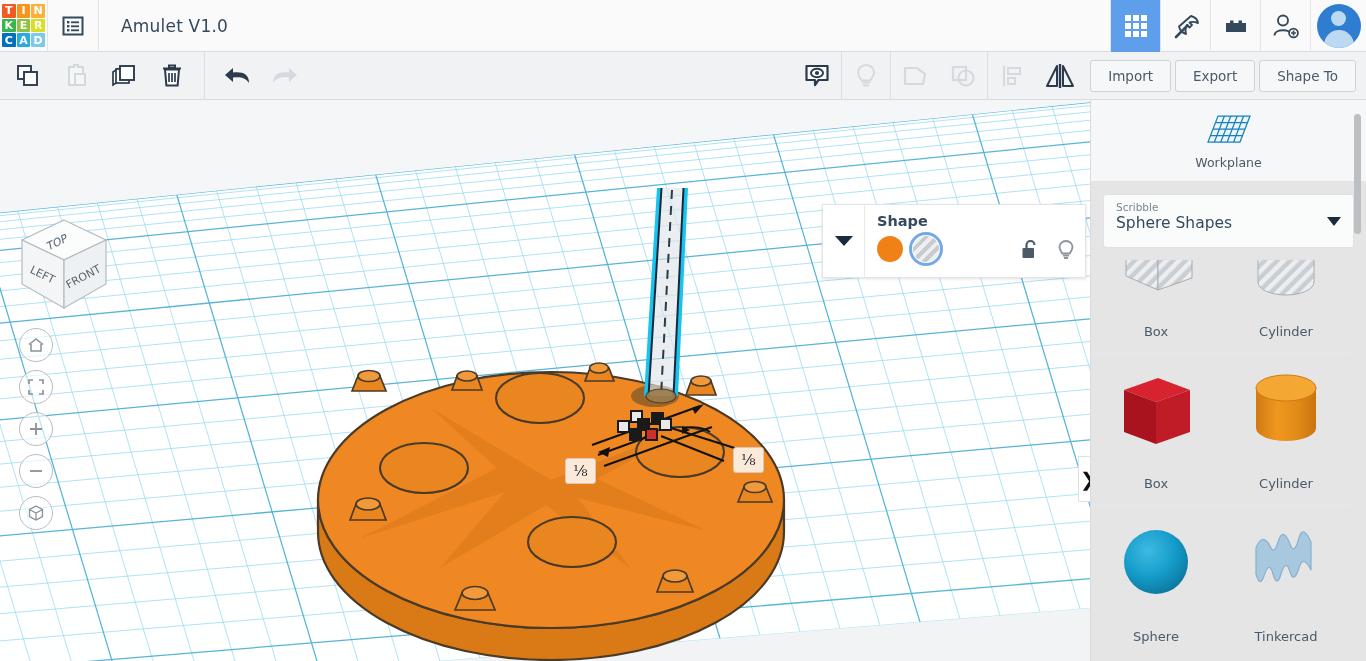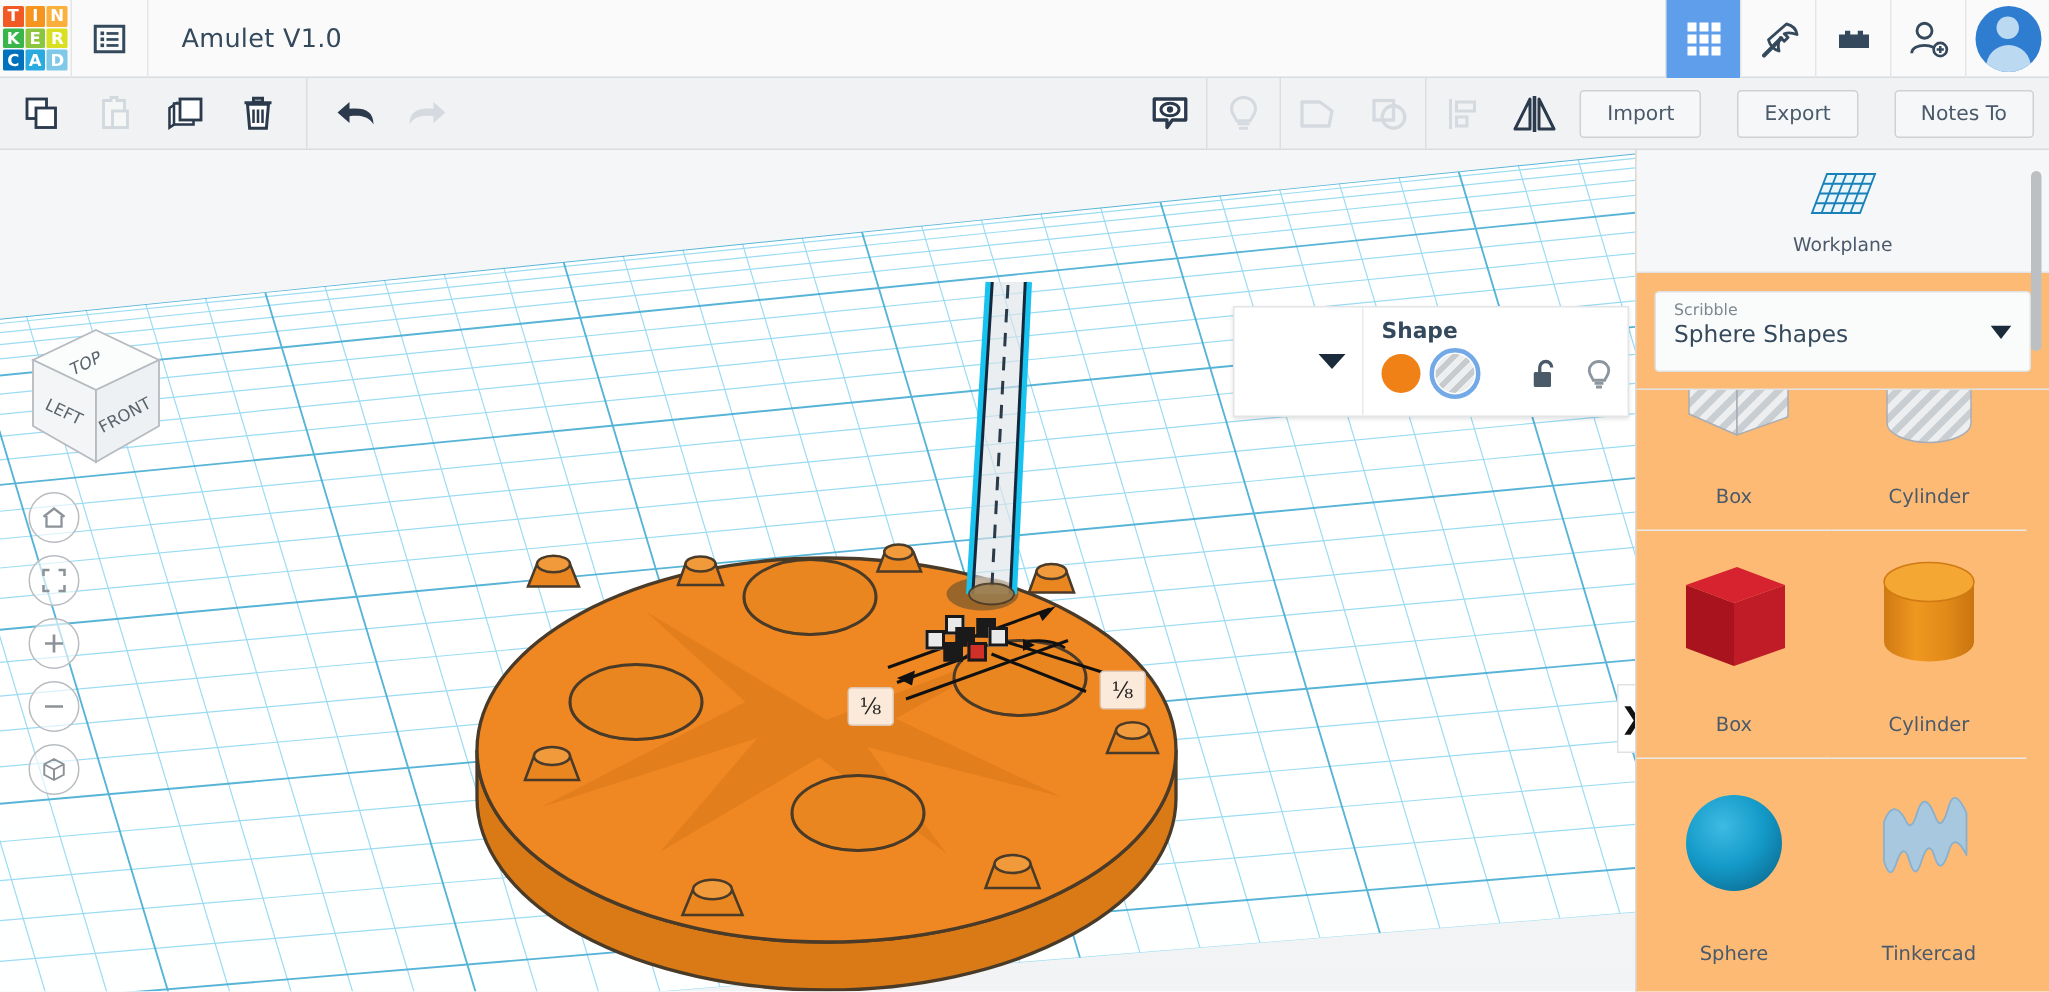--- a/index.html
+++ b/index.html
@@ -31,41 +31,41 @@
   #avatar:after{ content:""; position:absolute; left:50%; top:26px; width:30px; height:24px;
     margin-left:-15px; border-radius:15px 15px 0 0; background:#bcd9f2; }
 
   
   #toolbar{ position:absolute; left:0; top:52px; width:1366px; height:48px;
     background:#f1f2f3; border-bottom:1px solid #d9dbdd; display:flex; align-items:center; }
   .tb-btn{ width:48px; height:47px; display:flex; align-items:center; justify-content:center;
     cursor:pointer; }
   .tb-btn.disabled{ opacity:.32; cursor:default; }
   .tb-sep{ width:1px; height:47px; background:#dcdee0; }
-  #tb-right{ margin-left:auto; display:flex; align-items:center; padding-right:10px; gap:24px;}
+  #tb-right{ margin-left:auto; display:flex; align-items:center; padding-right:10px; gap:4px;}
   .tb-text-btn{ height:32px; padding:0 17px; background:#f6f7f8; border:1px solid #cfd2d5;
     border-radius:3px; font-size:13.5px; color:#4a5a6a; display:flex; align-items:center;
     cursor:pointer; font-family:"DejaVu Sans",sans-serif; }
 
   
   #canvas{ position:absolute; left:0; top:100px; width:1090px; height:561px;
     background:#f7f8f8; overflow:hidden; }
   #gridsvg{ position:absolute; left:0; top:0; }
 
   
   #viewcube{ position:absolute; left:14px; top:112px; width:100px; height:108px; }
   #navcol{ position:absolute; left:19px; top:228px; width:34px; }
   .navbtn{ width:34px; height:34px; border-radius:50%; border:1px solid #b9bdc1;
     background:rgba(255,255,255,.62); display:flex; align-items:center; justify-content:center;
     margin-bottom:8px; cursor:pointer; }
 
   
   #shapepanel{ position:absolute; left:822px; top:104px; width:264px; height:74px;
     background:#fff; border:1px solid #e2e4e6; box-shadow:0 1px 3px rgba(0,0,0,.12);
-    display:flex; align-items:flex-start;padding-left:44px; }
+    display:flex; align-items:flex-start; }
   #sp-collapse{ width:42px; height:72px; display:flex; align-items:center; justify-content:center;
     border-right:1px solid #e8eaec; cursor:pointer; }
   #sp-body{ flex:1; padding:8px 12px 0 12px; position:relative; }
   #sp-title{ font-size:14.5px; color:#35495d; font-weight:bold; }
   #sp-swatches{ display:flex; gap:10px; margin-top:7px; align-items:center; }
   .swatch{ width:26px; height:26px; border-radius:50%; cursor:pointer; }
   .swatch.sel{ outline:3px solid #74a9e8; outline-offset:1px; }
   #sp-icons{ position:absolute; right:10px; top:34px; display:flex; gap:16px; }
 
   
@@ -75,21 +75,21 @@
   .handle{ position:absolute; width:13px; height:13px; border:2px solid #1a1a1a; }
   .handle.w{ background:#e9e9e9; }
   .handle.b{ background:#1a1a1a; }
   .handle.r{ background:#d03028; }
   #panel-chevron{ position:absolute; left:1078px; top:356px; width:20px; height:46px;
     background:#fff; border:1px solid #dfe1e3; display:flex; align-items:center;
     justify-content:center; font-size:19px; color:#111; cursor:pointer; }
 
   
   #sidebar{ position:absolute; left:1090px; top:100px; width:276px; height:561px;
-    background:#fdba74; border-left:1px solid #d9dbdd; }
+    background:#e5e5e5; border-left:1px solid #d9dbdd; }
   #sb-tools{ height:82px; display:flex; background:#f6f7f8;
     border-bottom:1px solid #e1e3e5; }
   .sbtool{ flex:1; display:flex; flex-direction:column; align-items:center;
     justify-content:center; gap:5px; cursor:pointer; }
   .sbtool span{ font-size:12.5px; color:#4a5a6a; }
   #sb-drop{ margin:12px 12px 0 12px; height:54px; background:#fafbfb;
     border:1px solid #dfe1e3; border-radius:3px; padding:6px 12px; position:relative;
     cursor:pointer; }
   #sb-drop-sub{ font-size:10.5px; color:#7c8790; }
   #sb-drop-main{ font-size:15.5px; color:#35495d; margin-top:1px; }
@@ -254,21 +254,21 @@
     <svg width="32" height="28" viewBox="0 0 32 28">
       <path d="M13 4 L13 24 L3 24 Z" fill="none" stroke="#2b3b4d" stroke-width="2" stroke-linejoin="round"></path>
       <path d="M19 4 L19 24 L29 24 Z" fill="none" stroke="#2b3b4d" stroke-width="2" stroke-linejoin="round"></path>
       <path d="M16 2 V26" stroke="#2b3b4d" stroke-width="2.4"></path>
     </svg>
   </div>
 
   <div id="tb-right">
     <div class="tb-text-btn">Import</div>
     <div class="tb-text-btn">Export</div>
-    <div class="tb-text-btn">Notes To</div>
+    <div class="tb-text-btn">Shape To</div>
   </div>
 </div>
 
 <div id="canvas">
   <svg id="gridsvg" width="1090" height="561">
     <defs>
       <linearGradient id="bgGrad" x1="0" y1="0" x2="0" y2="1">
         <stop offset="0" stop-color="#f5f6f7"></stop>
           <stop offset="1" stop-color="#f2f3f4"></stop>
       </linearGradient>

